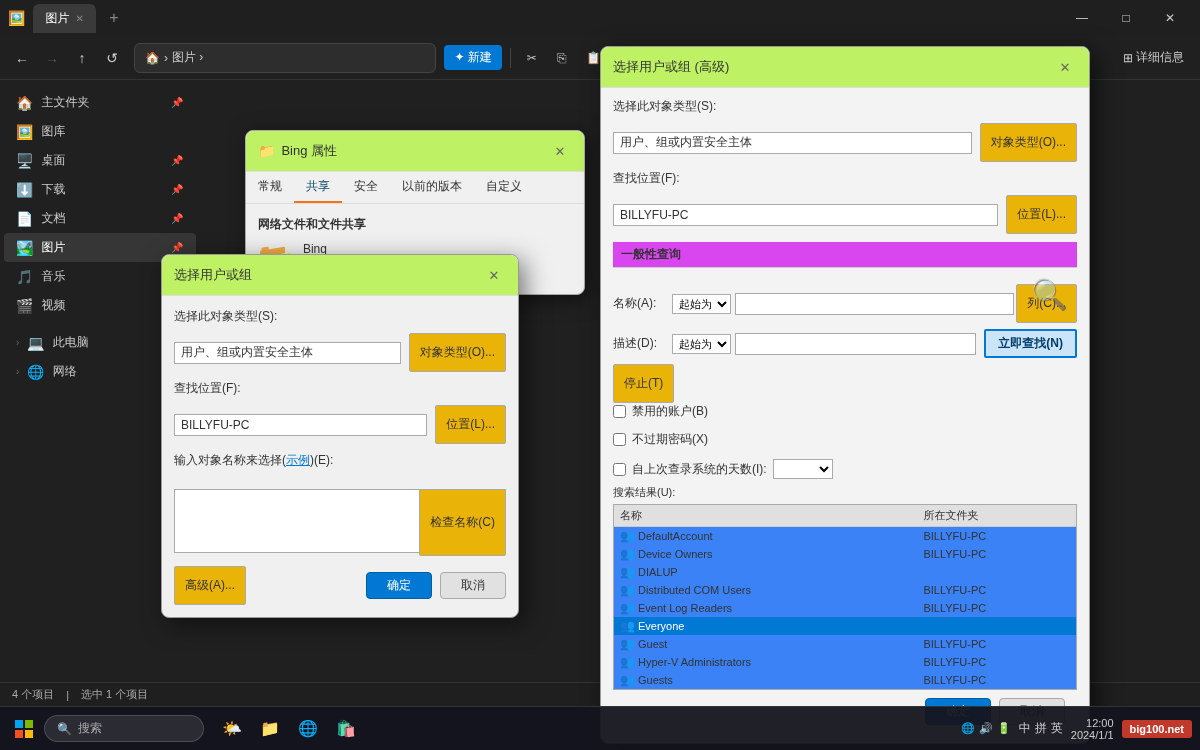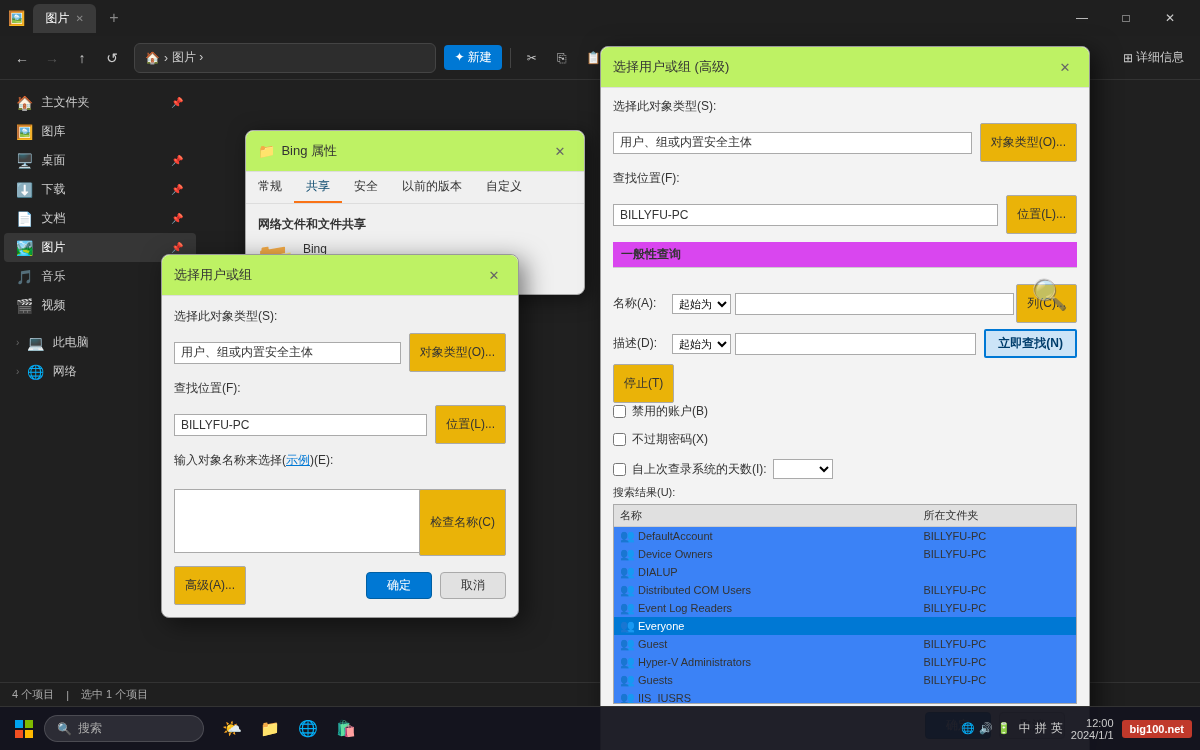--- a/index.html
+++ b/index.html
@@ -723,26 +723,20 @@
       <span class="result-icon">👥</span>Hyper-V Administrators
     </td>
     <td>BILLYFU-PC</td>
   </tr>
             <tr>
     <td>
       <span class="result-icon">👥</span>Guests
     </td>
     <td>BILLYFU-PC</td>
   </tr>
-            <tr>
-    <td>
-      <span class="result-icon">👥</span>IIS_IUSRS
-    </td>
-    <td></td>
-  </tr>
           </tbody>
       </table>
     </div>
 
     <div class="btn-row">
       <button class="btn-standard primary">确定</button>
       <button class="btn-standard">取消</button>
     </div>
   </div>
 </div>

